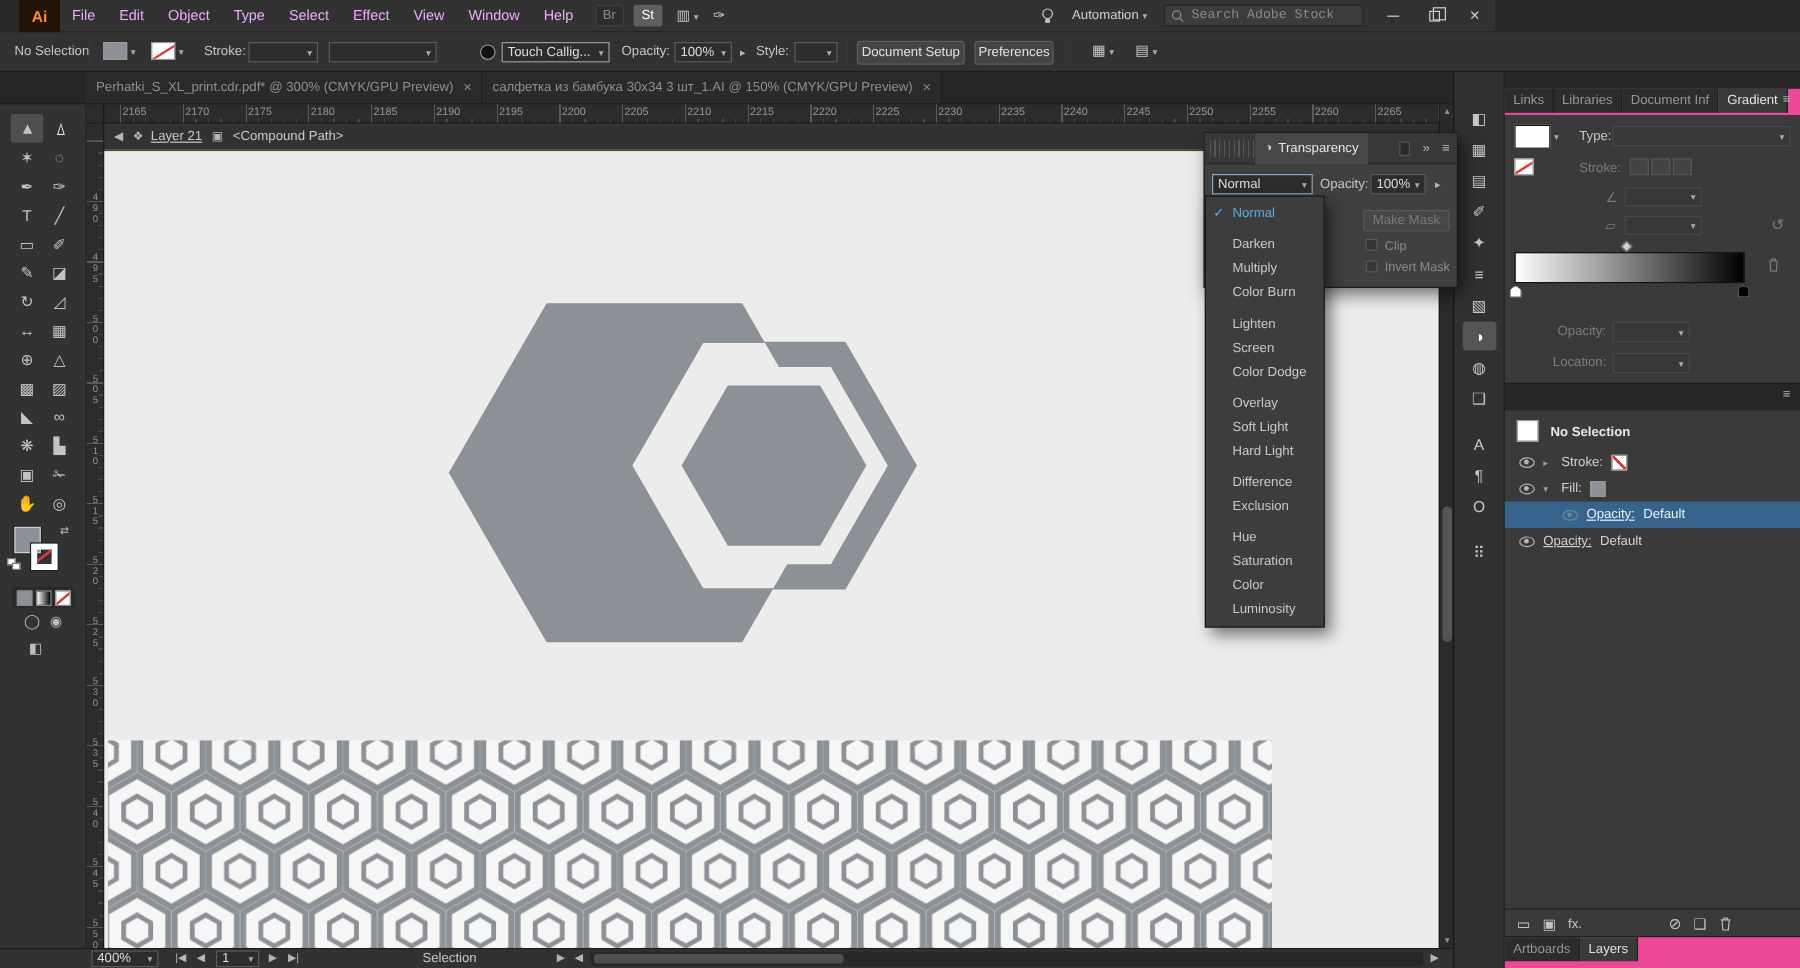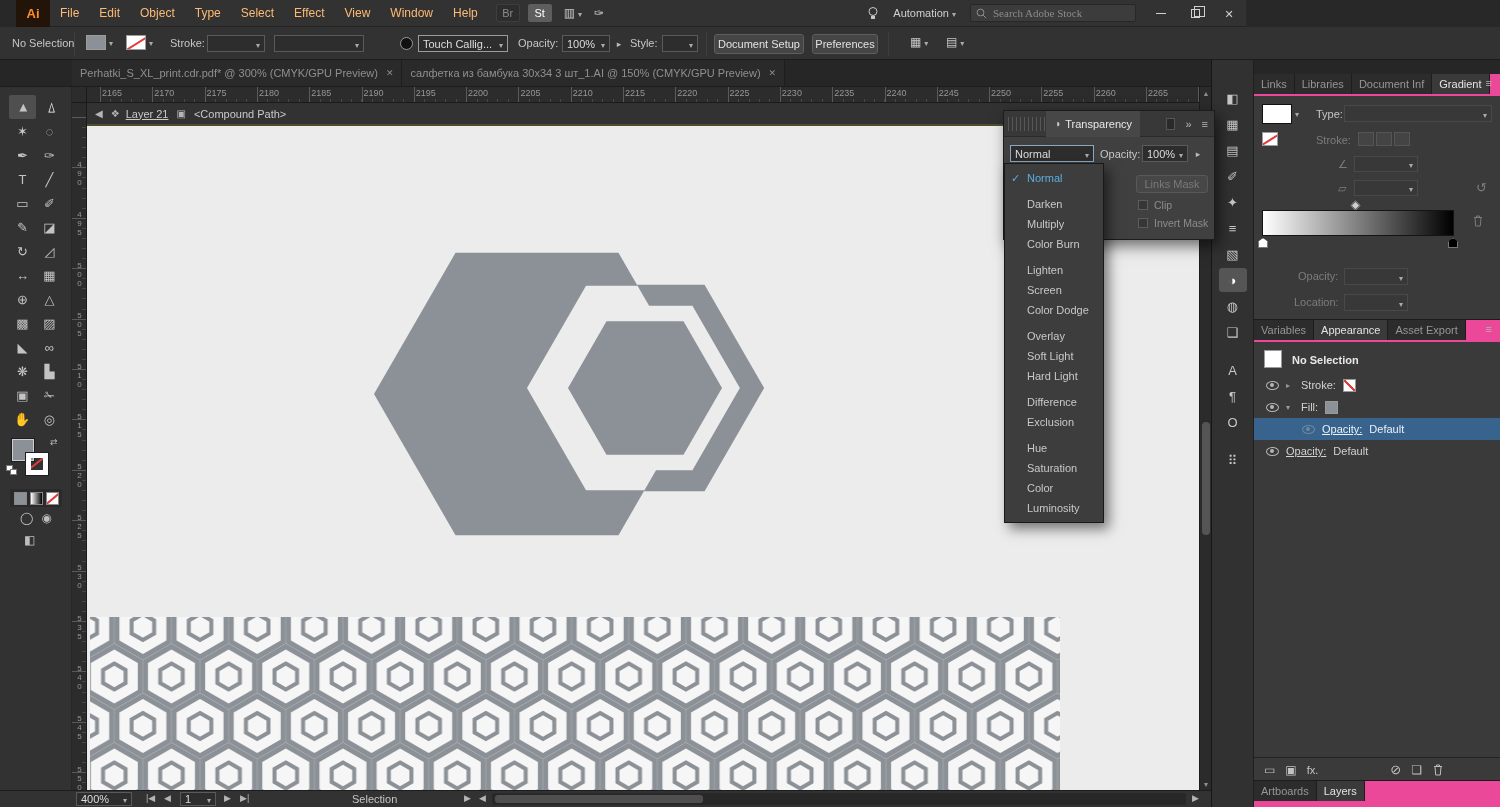--- a/index.html
+++ b/index.html
@@ -19,31 +19,31 @@
   .step::before{content:"▸";}
   .btn{position:absolute;background:#454545;border:1px solid #5e5e5e;border-radius:3px;color:#e2e2e2;
        font-size:11px;display:flex;align-items:center;justify-content:center;height:20px;}
   .vdiv{position:absolute;width:1px;height:24px;top:5px;background:#242424;border-right:1px solid #3e3e3e;}
 
   
   #menubar{position:absolute;left:0;top:0;width:1230px;height:27px;background:#323232;
            border-bottom:1px solid #232323;display:flex;align-items:center;margin-left:16px;}
   #ai-logo{width:34px;height:27px;background:#221409;color:#ff8d2e;font-weight:bold;font-size:13px;
            display:flex;align-items:center;justify-content:center;}
-  .menu-item{font-size:12px;color:#fdba74;padding:1px 10px;line-height:27px;cursor:default;}
+  .menu-item{font-size:12px;color:#f0abfc;padding:1px 10px;line-height:27px;cursor:default;}
   .chip{height:18px;min-width:24px;border-radius:2px;font-size:11px;display:flex;align-items:center;
         justify-content:center;margin-left:8px;padding:0 4px;}
   .chip.dim{background:#2d2d2d;color:#8a8a8a;border:1px solid #3e3e3e;}
   .chip.lit{background:#5e5e5e;color:#fff;}
   .mb-ic{color:#c8c8c8;font-size:12px;margin-left:12px;display:flex;align-items:center;}
   #automation{margin-left:14px;color:#cfcfcf;font-size:11px;display:flex;align-items:center;}
   #stock-search{margin-left:14px;width:166px;height:18px;background:#3c3c3c;border:1px solid #272727;
         border-radius:2px;display:flex;align-items:center;padding:0 5px;}
   #stock-search input{background:transparent;border:0;outline:0;color:#c9c9c9;font-size:11px;width:130px;
-        font-family:Liberation Serif, serif;}
+        font-family:Liberation Mono, monospace;}
   #stock-search input::placeholder{color:#8b8b8b;}
   .winbtn{width:34px;height:27px;display:flex;align-items:center;justify-content:center;color:#d0d0d0;}
   .ic-min{width:10px;border-bottom:1px solid #d0d0d0;height:1px;display:inline-block;}
   .ic-restore{width:9px;height:9px;border:1px solid #d0d0d0;position:relative;display:inline-block;}
   .ic-restore::before{content:"";position:absolute;left:2px;top:-4px;width:9px;height:9px;border:1px solid #d0d0d0;}
   .ic-close::before{content:"✕";font-size:11px;}
 
   
   #controlbar{position:absolute;left:0;top:27px;width:1500px;height:33px;background:#323232;
               border-bottom:1px solid #1c1c1c;}
@@ -198,21 +198,21 @@
       border:1px solid #1c1c1c;box-shadow:4px 6px 14px rgba(0,0,0,.55);z-index:40;}
   #tpanel-header{position:absolute;left:0;top:0;width:210px;height:26px;background:#383838;
       border-bottom:1px solid #2a2a2a;display:flex;align-items:center;}
   .dragtex{width:52px;height:14px;margin-left:4px;
       background:repeating-linear-gradient(90deg,#565656 0 1px,transparent 1px 4px);}
   #tpanel-tab{height:26px;display:flex;align-items:center;gap:5px;background:#474747;padding:0 8px;
       color:#e8e8e8;font-size:11px;}
   #tpanel-tab .tic{font-size:10px;color:#cdcdcd;}
   .hdr-ic{color:#b9b9b9;font-size:11px;margin-left:10px;}
   #tpanel .darkbox{width:12px;height:12px;background:#2a2a2a;border:1px solid #555;margin-left:26px;}
-  .chkrow{position:absolute;display:flex;align-items:center;gap:6px;font-size:10.5px;color:#8c8c8c;}
+  .chkrow{position:absolute;display:flex;gap:6px;font-size:10.5px;color:#8c8c8c;}
   .chk{width:10px;height:10px;background:#363636;border:1px solid #5c5c5c;}
   #blend-list{position:absolute;left:1004px;top:163px;width:100px;background:#3d3d3d;
       border:1px solid #191919;box-shadow:5px 6px 12px rgba(0,0,0,.5);z-index:41;padding:4px 0;}
   .bm{position:relative;height:20px;line-height:20px;padding-left:22px;font-size:11px;color:#c8c8c8;}
   .bm .bm-check{position:absolute;left:6px;top:0;}
   .bm.checked{color:var(--accent-blue,#5cace2);}
   .bm.checked .bm-check::before{content:"✓";}
   .bm.sep{margin-top:6px;}
 </style>
 </head>
@@ -705,34 +705,20 @@
           <span class="sval"></span>
           <span class="car"></span>
         </div>
       <span class="lab dis" style="left:40px;top:200px">Location:</span>
       <div class="sel dis" style="left:90px;top:198px;width:64px">
           <span class="sval"></span>
           <span class="car"></span>
         </div>
     </div>
 
-    <div class="tabstrip" style="top:260px">
-
-        <div class="ptab">
-          <span class="ptl">Variables</span>
-        </div>
-
-        <div class="ptab active">
-          <span class="ptl">Appearance</span>
-        </div>
-
-        <div class="ptab">
-          <span class="ptl">Asset Export</span>
-        </div>
-      </div>
     <span class="strip-menu" style="position:absolute;right:4px;top:263px">≡</span>
 
     <div class="panelbody" style="top:282px;height:439px">
       <div style="position:absolute;left:10px;top:8px;width:18px;height:18px;border:1px solid #9a9a9a;background:#fff"></div>
       <span class="lab" style="left:38px;top:12px;color:#e8e8e8;font-weight:bold">No Selection</span>
       <div style="position:absolute;left:0;top:32px;width:247px">
 
           <div class="ap-row chev-right sw-none">
             <span class="eye"></span>
             <span class="chev"></span>
@@ -804,21 +790,21 @@
   <div class="sel" style="left:6px;top:34px;width:84px;border-color:#8aa8c0">
     <span class="sval">Normal</span>
       <span class="car"></span>
   </div>
   <span class="lab" style="left:96px;top:37px">Opacity:</span>
   <div class="sel" style="left:138px;top:34px;width:46px">
     <span class="sval">100%</span>
       <span class="car"></span>
   </div>
   <span class="step" style="left:188px;top:34px;width:12px;height:17px"></span>
-  <div class="btn" style="left:132px;top:64px;width:72px;height:18px;color:#7a7a7a;background:#474747;border-color:#585858">Links Mask</div>
+  <div class="btn" style="left:132px;top:64px;width:72px;height:18px;color:#7a7a7a;background:#474747;border-color:#585858">Make Mask</div>
   <div class="chkrow" style="left:134px;top:88px">
     <span class="chk"></span>
     <span>Clip</span>
   </div>
   <div class="chkrow" style="left:134px;top:106px">
     <span class="chk"></span>
     <span>Invert Mask</span>
   </div>
 </div>
 

